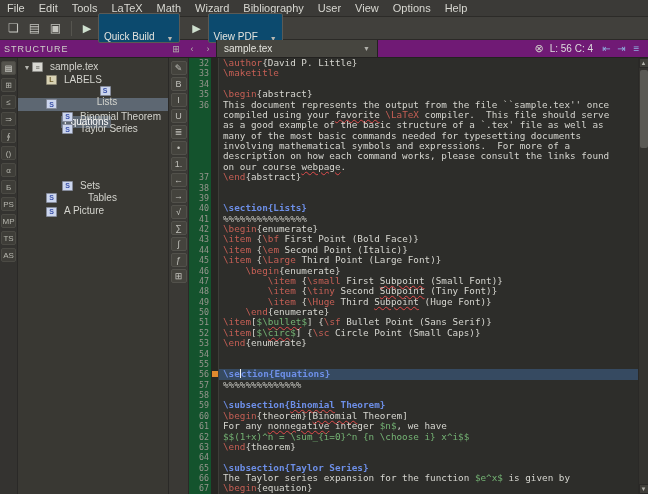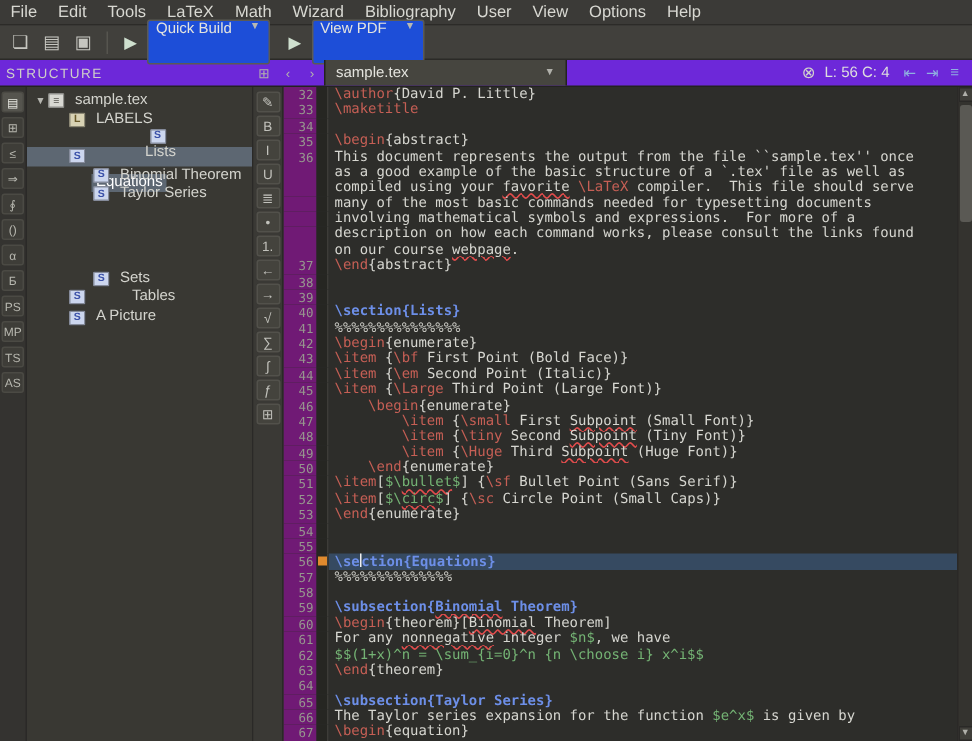--- a/index.html
+++ b/index.html
@@ -12,26 +12,26 @@
   .menu-item { padding:1px 7px; cursor:default; }
 
   
   .toolbar { height:23px; background:#41403c; border-bottom:1px solid #2b2a27;
     display:flex; align-items:center; padding:0 4px; gap:2px; }
   .tbtn { width:19px; height:18px; display:flex; align-items:center; justify-content:center;
     color:#c6c6c0; font-size:12px; border-radius:2px; }
   .tsep { width:1px; height:15px; background:#56554f; margin:0 4px; }
   .playbtn { width:18px; height:18px; display:flex; align-items:center; justify-content:center;
     color:#cfe0cf; font-size:11px; }
-  .ddown { height:30px; background:#1d4ed8; border:1px solid #5b5a55; border-radius:2px;
-    color:#e4e4de; font-size:10px; display:flex; align-items:flex-start; padding:0 5px; gap:12px; margin-right:6px; }
+  .ddown { height:30px; background:#0c4a6e; border:1px solid #5b5a55; border-radius:2px;
+    color:#e4e4de; font-size:10px; display:flex; align-items:flex-end; padding:0 5px; gap:12px; margin-right:6px; }
   .ddown .arr { font-size:7px; color:#b8b8b2; }
 
   
-  .tabrow { height:18px; background:#6d28d9; border-bottom:1px solid #232220;
+  .tabrow { height:18px; background:#701a75; border-bottom:1px solid #232220;
     display:flex; align-items:stretch; font-size:10px; color:#c9c9c3; }
   .struct-head { width:168px; display:flex; align-items:center; padding-left:4px;
     font-size:9px; letter-spacing:1px; color:#cfcfc9; }
   .panel-ic { width:14px; height:14px; margin:2px 1px; display:flex; align-items:center;
     justify-content:center; color:#b4b4ae; font-size:9px; }
   .tab { width:162px; background:#46453f; border-left:1px solid #232220; border-right:1px solid #232220;
     display:flex; align-items:center; justify-content:space-between; padding:0 7px; color:#e4e4de; }
   .tab .arr { font-size:7px; color:#b0b0aa; }
   .tab-right { margin-left:auto; display:flex; align-items:center; gap:6px; padding-right:4px; }
   .close-ic { color:#d2d2cc; font-size:11px; }
@@ -60,21 +60,21 @@
 
   .editstrip { width:20px; background:#3a3935; border-right:1px solid #2a2927;
     display:flex; flex-direction:column; align-items:center; padding-top:3px; gap:2px; }
   .ebtn { width:16px; height:14px; font-size:9px; color:#c2c2bc; background:#44433d;
     border:1px solid #52514b; border-radius:2px; display:flex; align-items:center; justify-content:center; }
 
   
   .editor { flex:1; background:#2d2d2a; display:flex; overflow:hidden; }
   .erows { flex:1; font-family:"DejaVu Sans Mono", monospace; font-size:9.3px; overflow:hidden; }
   .erow { height:10.38px; line-height:10.38px; display:flex; }
-  .gnum { width:22px; flex:none; background:#701a75; color:#96968e; text-align:right;
+  .gnum { width:22px; flex:none; background:#14532d; color:#96968e; text-align:right;
     padding-right:2px; font-size:8.3px; }
   .gmark { width:8px; flex:none; background:#262622; border-right:1px solid #3d3c38; position:relative; }
   .gmark.marked::after { content:""; position:absolute; left:1px; top:2px; width:6px; height:6px;
     background:#e08a2e; }
   .code { flex:1; white-space:pre; color:#d6d6d0; padding-left:4px; }
   .erow.current .code { background:#364a61; }
   .seg.cmd { color:#c65f55; }
   .seg.txt { color:#d6d6d0; }
   .seg.cmt { color:#c6c6c0; }
   .seg.math { color:#74b374; }
@@ -240,26 +240,26 @@
           <span class="code"><span class="seg cmd">\begin</span><span class="seg txt">{abstract}</span></span>
         </div>
         <div class="erow">
           <span class="gnum">36</span>
           <span class="gmark"></span>
           <span class="code"><span class="seg txt">This document represents the output from the file ``sample.tex'' once</span></span>
         </div>
         <div class="erow">
           <span class="gnum"></span>
           <span class="gmark"></span>
+          <span class="code"><span class="seg txt">compiled using your </span><span class="seg txt sp">favorite</span><span class="seg txt"> </span><span class="seg cmd">\LaTeX</span><span class="seg txt"> compiler.  This file should serve</span></span>
+        </div>
+        <div class="erow">
+          <span class="gnum"></span>
+          <span class="gmark"></span>
           <span class="code"><span class="seg txt">as a good example of the basic structure of a `.tex' file as well as</span></span>
-        </div>
-        <div class="erow">
-          <span class="gnum"></span>
-          <span class="gmark"></span>
-          <span class="code"><span class="seg txt">compiled using your </span><span class="seg txt sp">favorite</span><span class="seg txt"> </span><span class="seg cmd">\LaTeX</span><span class="seg txt"> compiler.  This file should serve</span></span>
         </div>
         <div class="erow">
           <span class="gnum"></span>
           <span class="gmark"></span>
           <span class="code"><span class="seg txt">many of the most basic commands needed for typesetting documents</span></span>
         </div>
         <div class="erow">
           <span class="gnum"></span>
           <span class="gmark"></span>
           <span class="code"><span class="seg txt">involving mathematical symbols and expressions.  For more of a</span></span>

